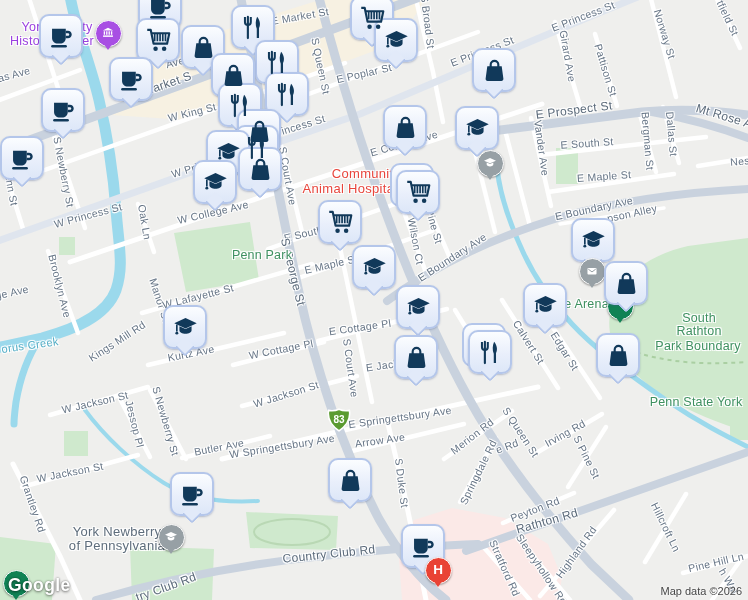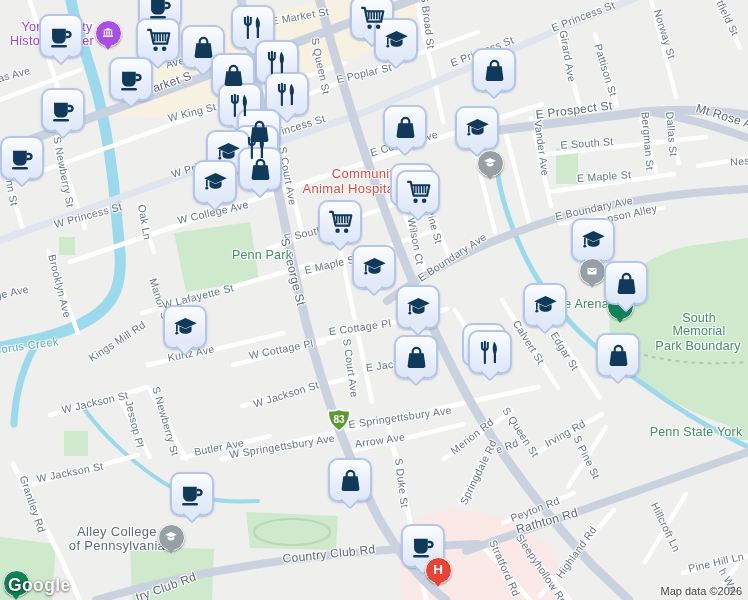--- a/index.html
+++ b/index.html
@@ -236,24 +236,24 @@
       <div class="lbl road" style="left: 505px; top: 568px; transform: translate(-50%, -50%) rotate(66deg);">Stratford Rd</div>
       <div class="lbl road" style="left: 542px; top: 569px; transform: translate(-50%, -50%) rotate(56deg);">Sleepyhollow Rd</div>
       <div class="lbl road" style="left: 576px; top: 552px; transform: translate(-50%, -50%) rotate(-54deg);">Highland Rd</div>
       <div class="lbl road" style="left: 666px; top: 527px; transform: translate(-50%, -50%) rotate(64deg);">Hillcroft Ln</div>
       <div class="lbl road" style="left: 716px; top: 562px; transform: translate(-50%, -50%) rotate(-13deg);">Pine Hill Ln</div>
       <div class="lbl road" style="left: 729px; top: 581px; transform: translate(-50%, -50%) rotate(60deg);">h Wal</div>
       <div class="lbl road-lg" style="left: 329px; top: 554px; transform: translate(-50%, -50%) rotate(-6deg);">Country Club Rd</div>
       <div class="lbl road-lg" style="left: 166px; top: 587px; transform: translate(-50%, -50%) rotate(-20deg);">try Club Rd</div>
       <div class="lbl park-lg" style="left: 222px; top: 255px; transform: translate(-50%, -50%) rotate(0deg); margin-left: 40px;">Penn Park</div>
       <div class="lbl park-lg" style="left: 699px; top: 318px; transform: translate(-50%, -50%) rotate(0deg);">South</div>
-      <div class="lbl park-lg" style="left: 699px; top: 331px; transform: translate(-50%, -50%) rotate(0deg);">Memorial</div>
+      <div class="lbl park-lg" style="left: 699px; top: 331px; transform: translate(-50%, -50%) rotate(0deg);">Rathton</div>
       <div class="lbl park-lg" style="left: 698px; top: 346px; transform: translate(-50%, -50%) rotate(0deg);">Park Boundary</div>
-      <div class="lbl park-lg" style="left: 696px; top: 402px; transform: translate(-50%, -50%) rotate(0deg); margin-top: 30px;">Penn State York</div>
-      <div class="lbl college" style="left: 117px; top: 531px; transform: translate(-50%, -50%) rotate(0deg);">Alley College</div>
+      <div class="lbl park-lg" style="left: 696px; top: 402px; transform: translate(-50%, -50%) rotate(0deg);">Penn State York</div>
+      <div class="lbl college" style="left: 117px; top: 531px; transform: translate(-50%, -50%) rotate(0deg);">York Newberry</div>
       <div class="lbl college" style="left: 117px; top: 545px; transform: translate(-50%, -50%) rotate(0deg);">of Pennsylvania</div>
       <div class="lbl poi-purple" style="left: 57px; top: 27px; transform: translate(-50%, -50%) rotate(0deg);">York County</div>
       <div class="lbl poi-purple" style="left: 52px; top: 41px; transform: translate(-50%, -50%) rotate(0deg);">History Center</div>
       <div class="lbl poi-red" style="left: 366px; top: 173px; transform: translate(-50%, -50%) rotate(0deg);">Community</div>
       <div class="lbl poi-red" style="left: 350px; top: 188px; transform: translate(-50%, -50%) rotate(0deg);">Animal Hospital</div>
     </div>
 
   <div class="shield">
     <svg viewBox="0 0 24 24" width="24" height="24">
       <path d="M12,1.2 C15,2.6 19,3 22.4,2.4 C23.6,9.4 21.6,16.4 12,22.8 C2.4,16.4 0.4,9.4 1.6,2.4 C5,3 9,2.6 12,1.2 Z" fill="#5b9b31" stroke="#fff" stroke-width="1.6"></path>

